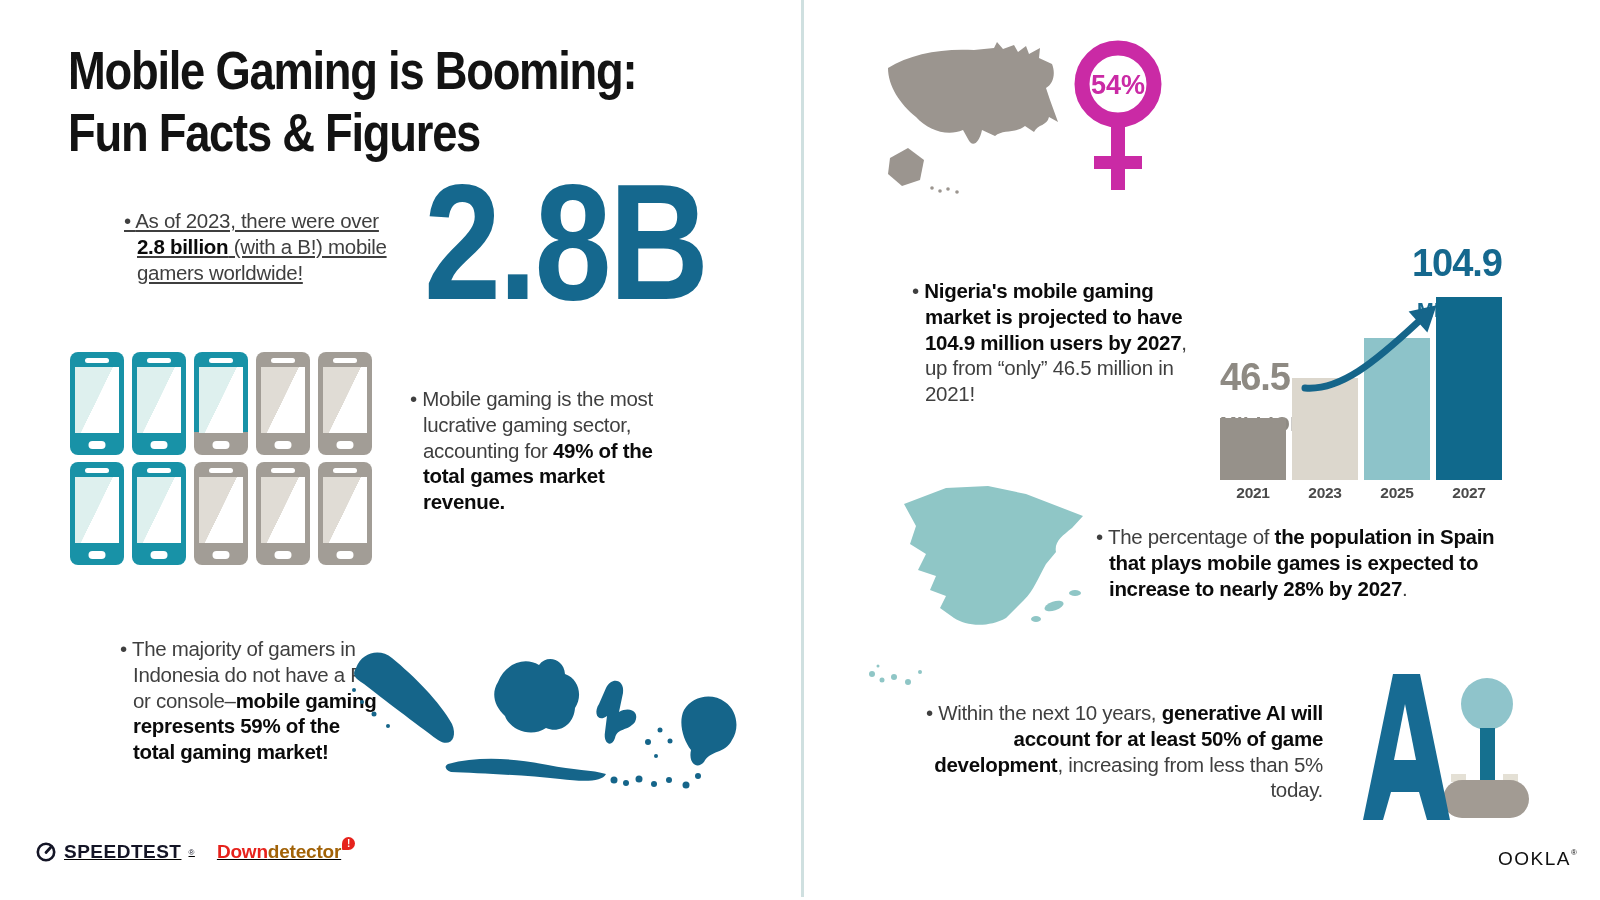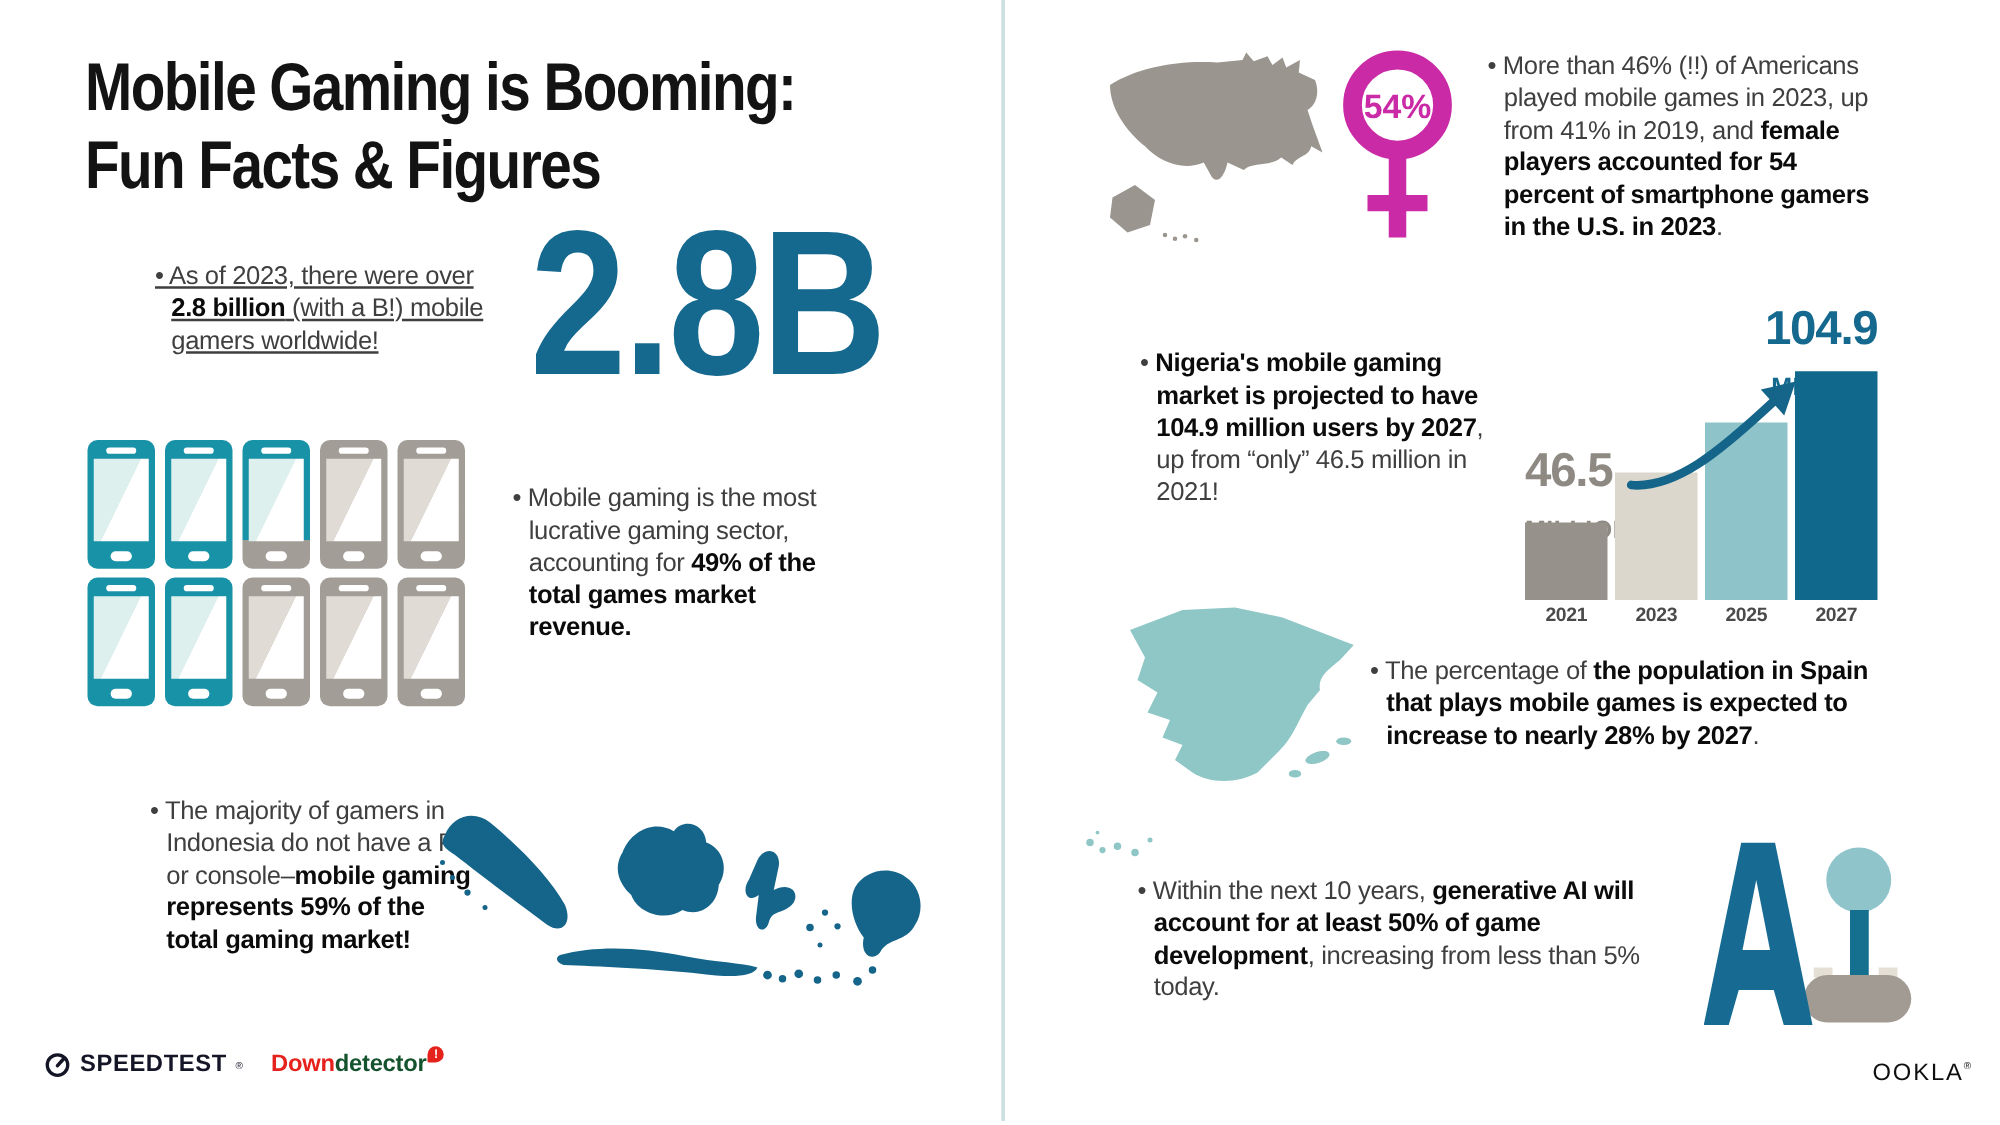--- a/index.html
+++ b/index.html
@@ -15,21 +15,21 @@
   
   .fact{position:absolute;font-size:20.5px;line-height:1.26;color:#3f3f3f;
         letter-spacing:-.3px;padding-left:13px;text-indent:-13px;}
   .fact .b{font-weight:700;color:#0b0b0b;}
   .f-gamers{left:124px;top:208px;width:272px;text-decoration:underline;}
   .f-revenue{left:410px;top:386px;width:262px;}
   .f-indonesia{left:120px;top:636px;width:252px;}
   .f-us{left:1190px;top:40px;width:302px;}
   .f-nigeria{left:912px;top:278px;width:272px;}
   .f-spain{left:1096px;top:524px;width:392px;}
-  .f-ai{left:910px;top:700px;width:400px;}
+  .f-ai{left:910px;top:700px;width:400px;text-align:right;}
 
   
   .big-stat{left:424px;top:160px;font-size:165px;font-weight:700;color:#15688e;
             line-height:1;letter-spacing:-3px;transform:scaleX(.84);transform-origin:0 0;}
 
   
   .phone-grid{left:70px;top:352px;width:310px;display:flex;flex-wrap:wrap;gap:7px 8px;}
   .phone{width:54px;height:103px;border-radius:8px;position:relative;}
   .phone.full{background:#1892a7;}
   .phone.empty{background:#a29d96;}
@@ -60,27 +60,27 @@
   .arrow-svg{left:1300px;top:290px;}
 
   
   .us-map{left:882px;top:40px;}
   .female-icon{left:1072px;top:40px;}
   .spain-map{left:858px;top:478px;}
   .indonesia-map{left:348px;top:646px;}
   .ai-icon{left:1363px;top:674px;}
 
   
-  .footer-left{left:35px;top:841px;display:flex;align-items:flex-end;}
+  .footer-left{left:35px;top:841px;display:flex;align-items:flex-end;text-decoration:underline;}
   .speedtest{display:flex;align-items:center;gap:7px;color:#141526;font-weight:700;
              font-size:19px;letter-spacing:.5px;}
   .sup-mark{font-size:8px;vertical-align:top;font-weight:400;}
   .downdetector{margin-left:22px;font-size:19px;font-weight:700;letter-spacing:-.2px;}
   .dd-down{color:#e6221c;}
-  .dd-detector{color:#14532d;}
+  .dd-detector{color:#a16207;}
   .dd-badge{display:inline-block;width:13px;height:13px;background:#e6221c;color:#fff;
             font-size:10px;font-weight:700;line-height:13px;text-align:center;
             border-radius:7px 7px 7px 1px;vertical-align:top;margin-left:1px;margin-top:-4px;}
   .ookla{left:1498px;top:848px;font-size:19px;color:#0f0f0f;letter-spacing:1.5px;font-weight:400;}
 </style>
 </head>
 <body>
 
 <div id="canvas">
 
@@ -186,21 +186,20 @@
     </g>
   </svg>
 
   <svg class="abs female-icon" width="92" height="158" viewBox="0 0 92 158">
     <circle cx="46" cy="44" r="36" fill="#ffffff" stroke="#ca2aa5" stroke-width="15"></circle>
     <rect x="39" y="84" width="14" height="66" fill="#ca2aa5"></rect>
     <rect x="22" y="116" width="48" height="13" fill="#ca2aa5"></rect>
     <text x="46" y="54" text-anchor="middle" font-size="27" font-weight="700" fill="#ca2aa5" font-family="Liberation Sans, sans-serif">54%</text>
   </svg>
 
-  <div class="fact f-us"><span>• </span><span>More than 46% (!!) of Americans played mobile games in 2023, up from 41% in 2019, and </span><span class="b">female players accounted for 54 percent of smartphone gamers in the U.S. in 2023</span><span>.</span></div>
   <div class="fact f-nigeria"><span>• </span><span class="b">Nigeria's mobile gaming market is projected to have 104.9 million users by 2027</span><span>, up from “only” 46.5 million in 2021!</span></div>
 
   <div class="abs chart">
     <div class="chart-label label-low">
       <span class="val">46.5</span>
       <span class="unit">MILLION</span>
     </div>
     <div class="chart-label label-high">
       <span class="val">104.9</span>
       <span class="unit">MILLION</span>

